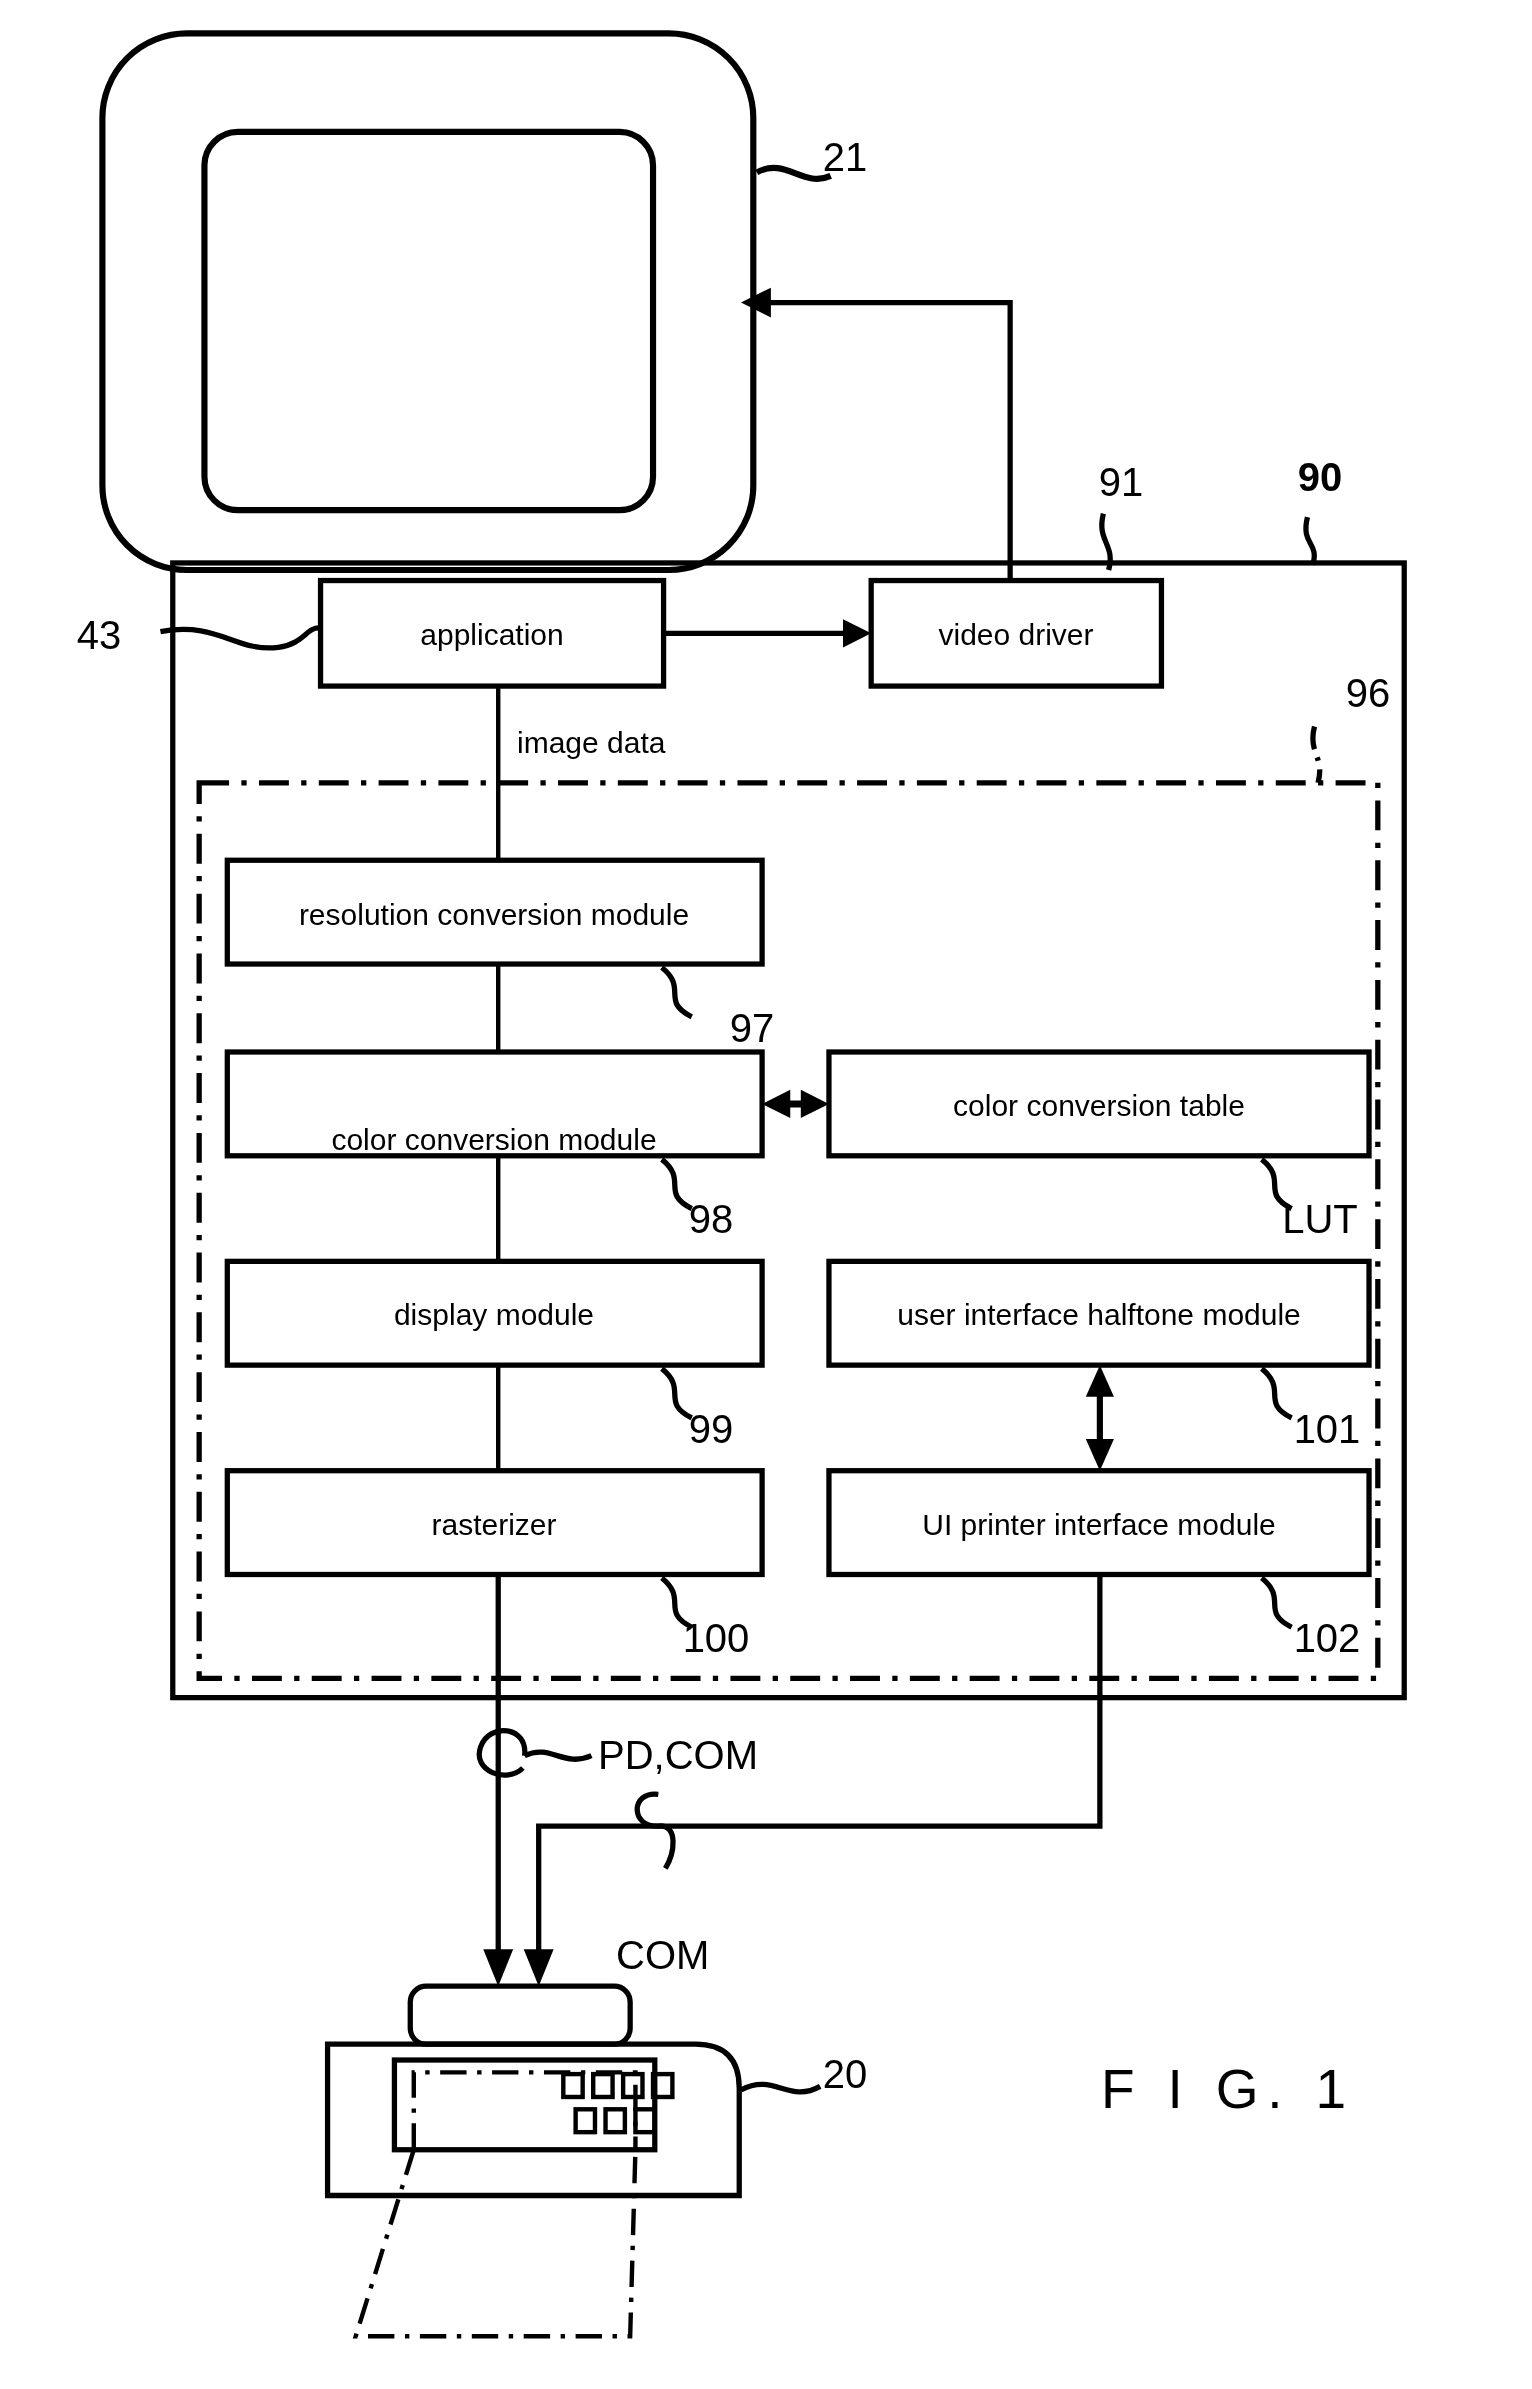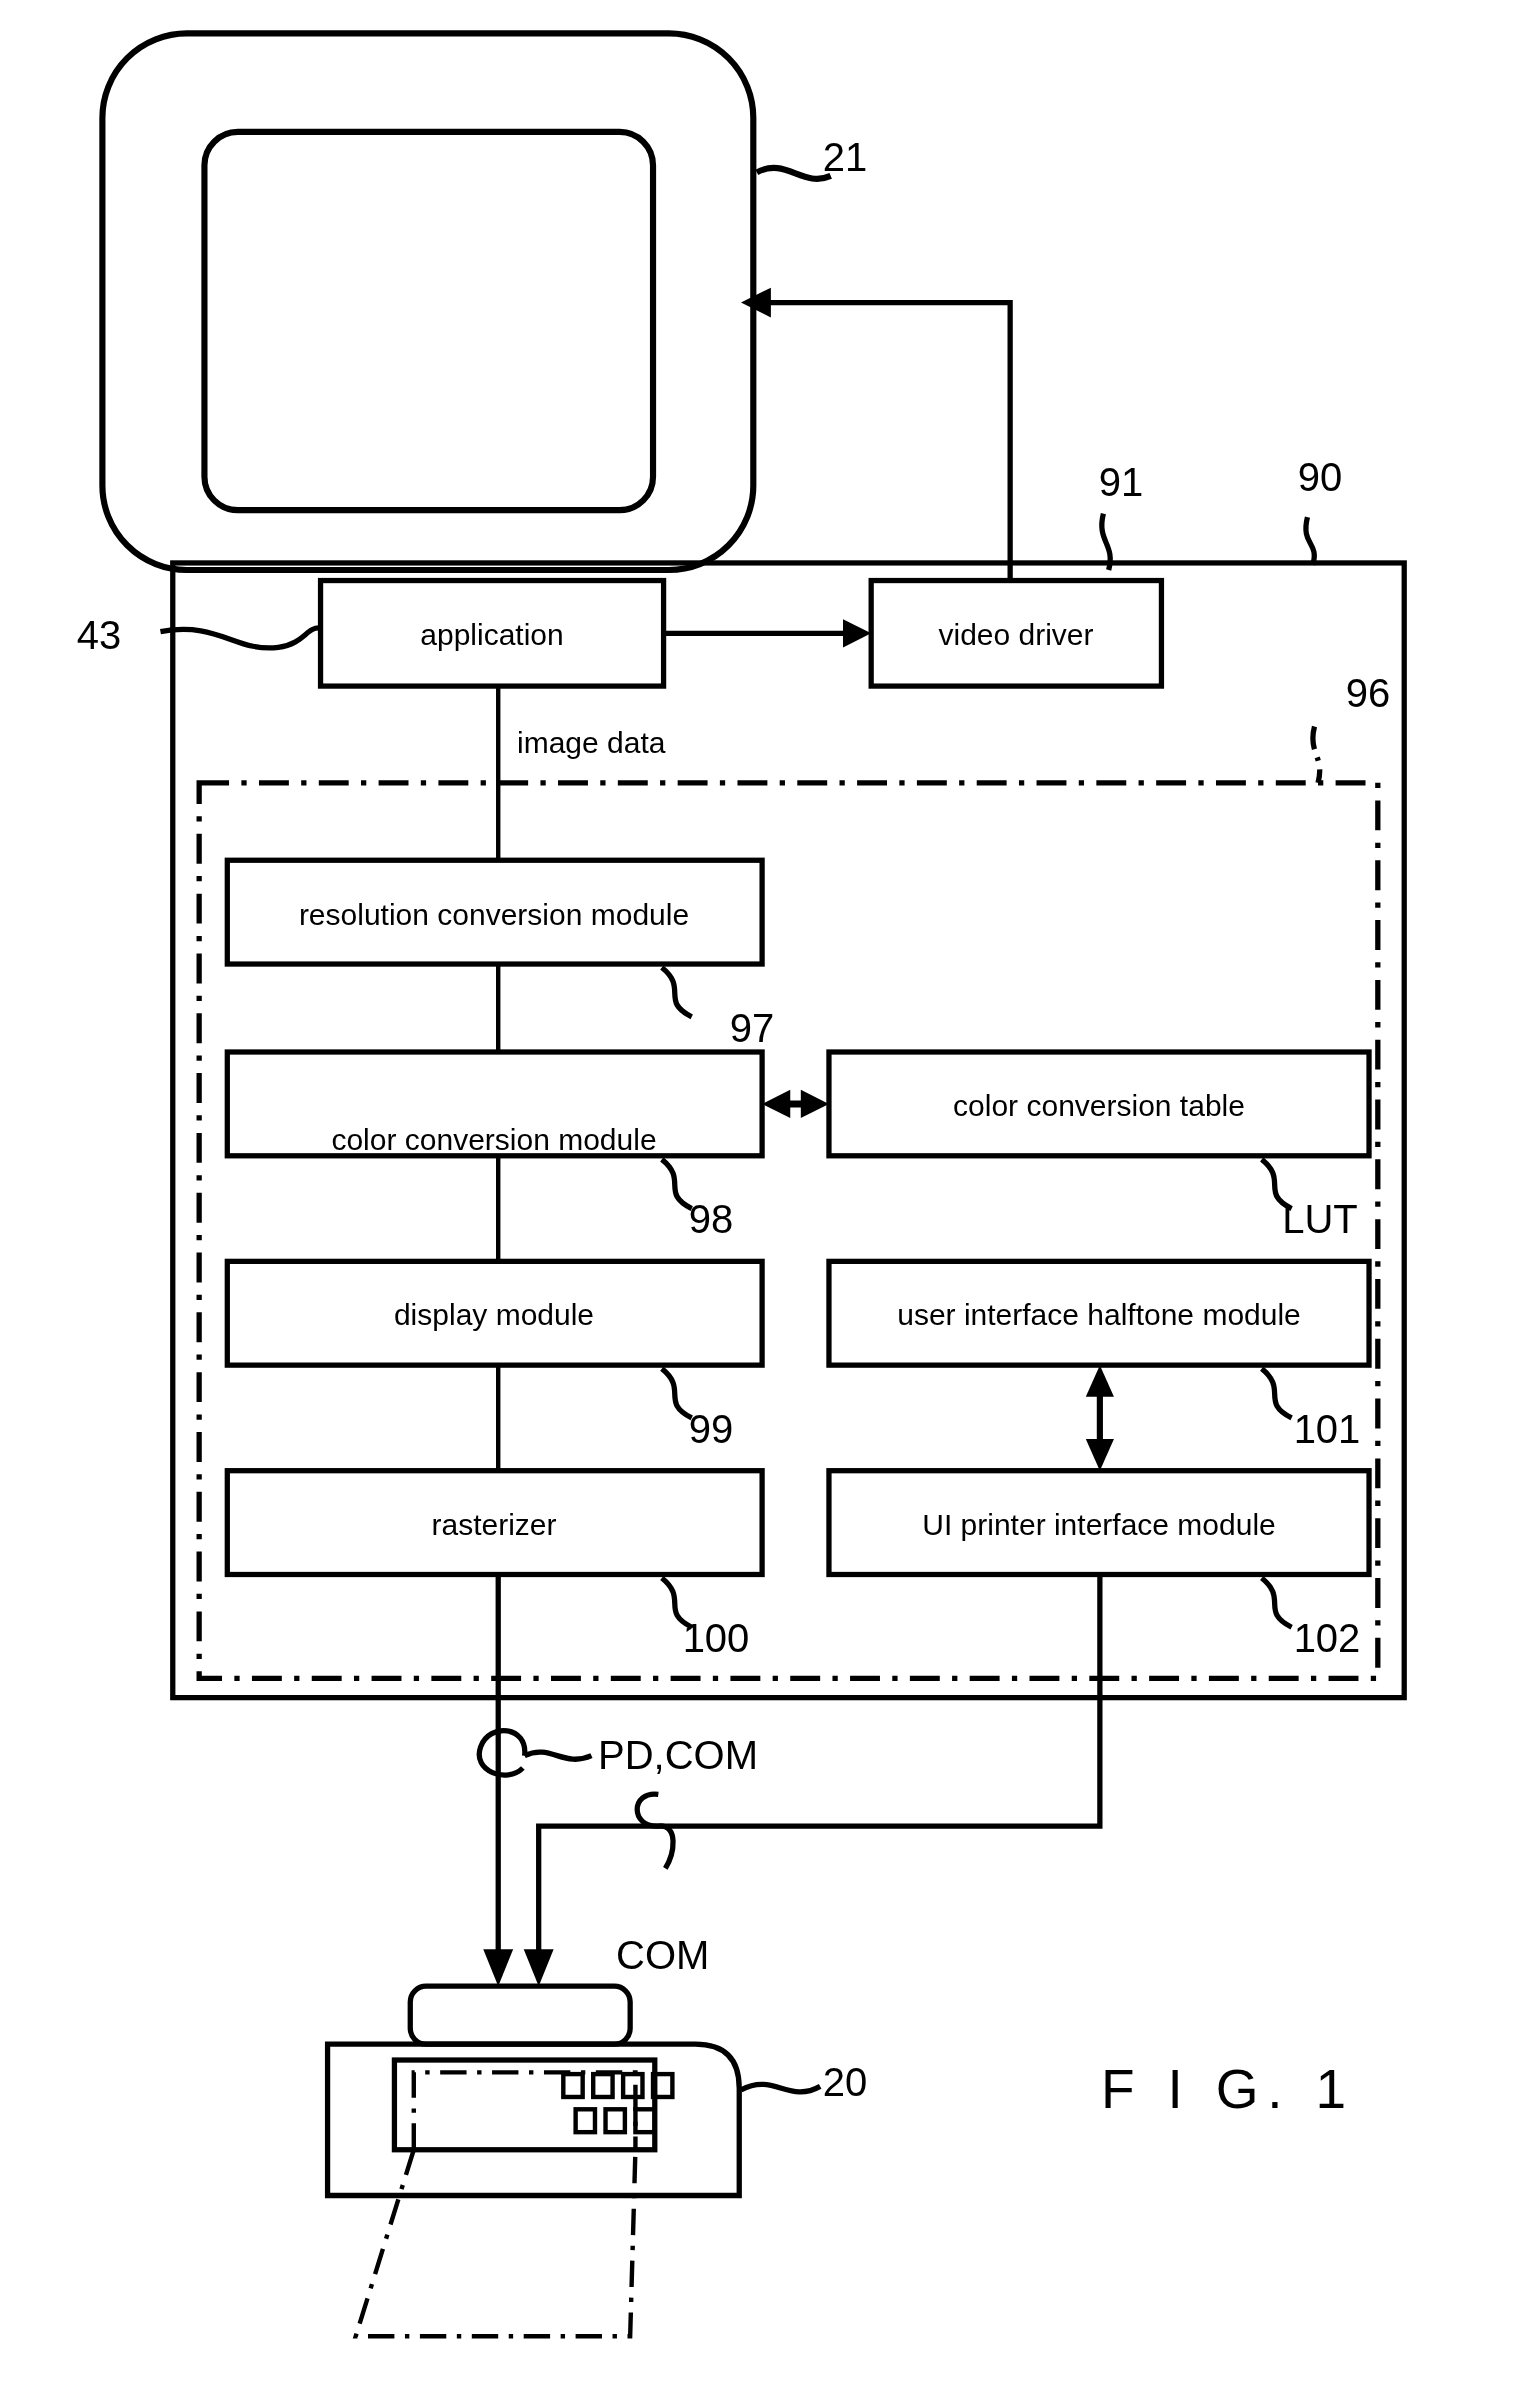--- a/index.html
+++ b/index.html
@@ -116,32 +116,32 @@
 
       <path d="M470 2444 L470 2356 L722 2356 L722 2444" fill="none" stroke="#000" stroke-width="5" stroke-dasharray="30 12 5 12"></path>
       <path d="M470 2444 L404 2656 L716 2656 L722 2444" fill="none" stroke="#000" stroke-width="5" stroke-dasharray="30 12 5 12"></path>
 
       <path d="M842 2376 C 880 2356, 896 2392, 932 2372" fill="none" stroke="#000" stroke-width="6"></path>
     </g>
 
   </svg>
 
   <div class="lbl numeral ctr" style="left:845px;top:157px;">21</div>
-  <div class="lbl numeral ctr" style="left:1320px;top:477px;">90</div>
+  <div class="lbl numeral ctr" style="left:1320px;top:477px;font-weight:bold;">90</div>
   <div class="lbl numeral ctr" style="left:1121px;top:482px;">91</div>
   <div class="lbl numeral ctr" style="left:1328px;top:693px;margin-left:40px;">96</div>
   <div class="lbl numeral ctr" style="left:99px;top:635px;">43</div>
   <div class="lbl numeral ctr" style="left:711px;top:1028px;margin-left:41px;">97</div>
   <div class="lbl numeral ctr" style="left:711px;top:1219px;">98</div>
   <div class="lbl numeral ctr" style="left:1320px;top:1219px;">LUT</div>
   <div class="lbl numeral ctr" style="left:711px;top:1429px;">99</div>
   <div class="lbl numeral ctr" style="left:1327px;top:1429px;">101</div>
   <div class="lbl numeral ctr" style="left:716px;top:1638px;">100</div>
   <div class="lbl numeral ctr" style="left:1327px;top:1638px;">102</div>
-  <div class="lbl numeral ctr" style="left:845px;top:2074px;margin-top:8px;">20</div>
+  <div class="lbl numeral ctr" style="left:845px;top:2074px;">20</div>
 
   <div class="lbl boxlabel ctr" style="left:492px;top:635px;text-align:center;">application</div>
   <div class="lbl boxlabel ctr" style="left:1016px;top:635px;">video driver</div>
   <div class="lbl boxlabel ctr" style="left:494px;top:915px;">resolution conversion module</div>
   <div class="lbl boxlabel ctr" style="left:494px;top:1106px;margin-top:34px;">color conversion module</div>
   <div class="lbl boxlabel ctr" style="left:1099px;top:1106px;">color conversion table</div>
   <div class="lbl boxlabel ctr" style="left:494px;top:1315px;">display module</div>
   <div class="lbl boxlabel ctr" style="left:1099px;top:1315px;">user interface halftone module</div>
   <div class="lbl boxlabel ctr" style="left:494px;top:1525px;">rasterizer</div>
   <div class="lbl boxlabel ctr" style="left:1099px;top:1525px;">UI printer interface module</div>

